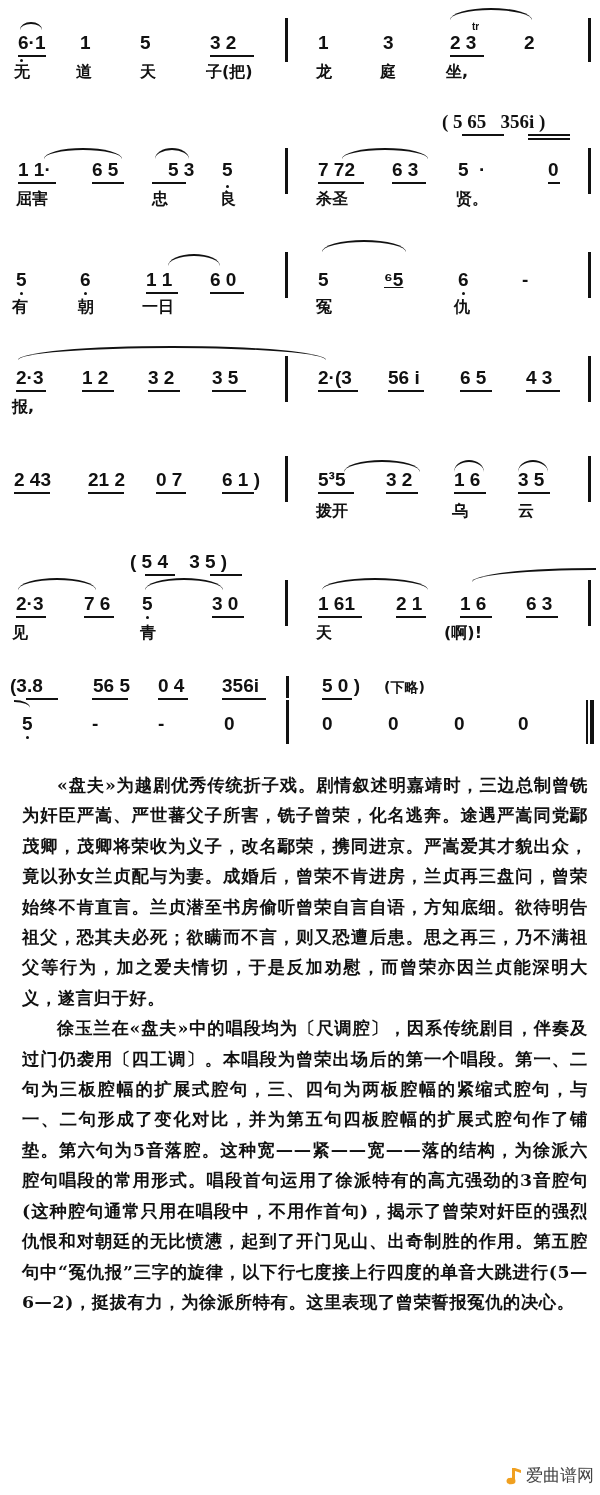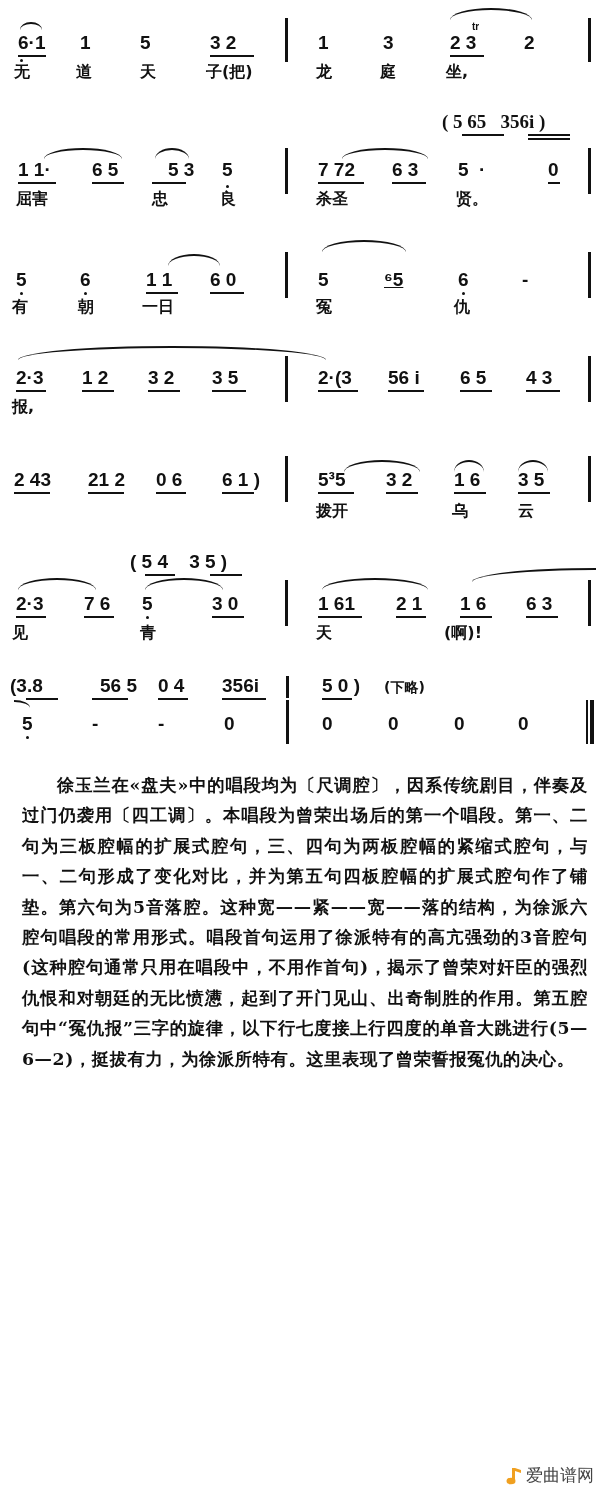--- a/index.html
+++ b/index.html
@@ -138,21 +138,21 @@
     <span class="n" style="left:526px; top:58px;">4 3</span>
     <div class="ul" style="left:526px; top:80px; width:34px;"></div>
     <div class="bar" style="left:588px; top:46px; height:46px;"></div>
   </div>
 
   <div class="row" style="top:420px;">
     <span class="n" style="left:14px; top:50px;">2 43</span>
     <div class="ul" style="left:14px; top:72px; width:36px;"></div>
     <span class="n" style="left:88px; top:50px;">21 2</span>
     <div class="ul" style="left:88px; top:72px; width:36px;"></div>
-    <span class="n" style="left:156px; top:50px;">0 6</span>
+    <span class="n" style="left:156px; top:50px;">0 7</span>
     <div class="ul" style="left:156px; top:72px; width:30px;"></div>
     <span class="n" style="left:222px; top:50px;">6 1 )</span>
     <div class="ul" style="left:222px; top:72px; width:32px;"></div>
     <div class="bar" style="left:285px; top:36px; height:46px;"></div>
 
     <div class="slur" style="left:344px; top:40px; width:76px; height:10px;"></div>
     <div class="slur" style="left:454px; top:40px; width:30px; height:10px;"></div>
     <div class="slur" style="left:518px; top:40px; width:30px; height:10px;"></div>
     <span class="n" style="left:318px; top:50px;">5³5</span>
     <div class="ul" style="left:318px; top:72px; width:36px;"></div>
@@ -198,21 +198,21 @@
     <span class="n" style="left:526px; top:64px;">6 3</span>
     <div class="ul" style="left:526px; top:86px; width:32px;"></div>
     <span class="ly" style="left:316px; top:94px;">天</span>
     <span class="ly" style="left:444px; top:94px;">(啊)!</span>
     <div class="bar" style="left:588px; top:50px; height:46px;"></div>
   </div>
 
   <div class="row" style="top:650px;">
     <span class="n" style="left:10px; top:26px;">(3.8</span>
     <div class="ul" style="left:26px; top:48px; width:32px;"></div>
-    <span class="n" style="left:100px; top:26px;text-align:center;">56 5</span>
+    <span class="n" style="left:93px; top:26px;text-align:center;">56 5</span>
     <div class="ul" style="left:92px; top:48px; width:36px;"></div>
     <span class="n" style="left:158px; top:26px;">0 4</span>
     <div class="ul" style="left:158px; top:48px; width:30px;"></div>
     <span class="n" style="left:222px; top:26px;">356i</span>
     <div class="ul" style="left:222px; top:48px; width:44px;"></div>
     <div class="bar" style="left:286px; top:26px; height:22px;"></div>
     <span class="n" style="left:322px; top:26px;text-align:right;">5 0 )</span>
     <div class="ul" style="left:322px; top:48px; width:30px;"></div>
     <span class="ly" style="left:384px; top:28px; font-size:14px;">(下略)</span>
   </div>
@@ -228,20 +228,21 @@
     <span class="n" style="left:322px; top:14px;">0</span>
     <span class="n" style="left:388px; top:14px;">0</span>
     <span class="n" style="left:454px; top:14px;">0</span>
     <span class="n" style="left:518px; top:14px;">0</span>
     <div class="bar" style="left:586px; top:0px; height:44px; width:2px;"></div>
     <div class="bar" style="left:590px; top:0px; height:44px; width:4px;"></div>
   </div>
 </div>
 
 <div class="text">
+  <p class="p indent">«盘夫»为越剧优秀传统折子戏。剧情叙述明嘉靖时，三边总制曾铣为奸臣严嵩、严世蕃父子所害，铣子曾荣，化名逃奔。途遇严嵩同党鄢茂卿，茂卿将荣收为义子，改名鄢荣，携同进京。严嵩爱其才貌出众，竟以孙女兰贞配与为妻。成婚后，曾荣不肯进房，兰贞再三盘问，曾荣始终不肯直言。兰贞潜至书房偷听曾荣自言自语，方知底细。欲待明告祖父，恐其夫必死；欲瞒而不言，则又恐遭后患。思之再三，乃不满祖父等行为，加之爱夫情切，于是反加劝慰，而曾荣亦因兰贞能深明大义，遂言归于好。</p>
   <p class="p indent">徐玉兰在«盘夫»中的唱段均为〔尺调腔〕，因系传统剧目，伴奏及过门仍袭用〔四工调〕。本唱段为曾荣出场后的第一个唱段。第一、二句为三板腔幅的扩展式腔句，三、四句为两板腔幅的紧缩式腔句，与一、二句形成了变化对比，并为第五句四板腔幅的扩展式腔句作了铺垫。第六句为5音落腔。这种宽——紧——宽——落的结构，为徐派六腔句唱段的常用形式。唱段首句运用了徐派特有的高亢强劲的3音腔句(这种腔句通常只用在唱段中，不用作首句)，揭示了曾荣对奸臣的强烈仇恨和对朝廷的无比愤懑，起到了开门见山、出奇制胜的作用。第五腔句中“冤仇报”三字的旋律，以下行七度接上行四度的单音大跳进行(5—6—2)，挺拔有力，为徐派所特有。这里表现了曾荣誓报冤仇的决心。</p>
 </div>
 
 <div class="wm">
   <span class="wm-icon">
     <svg width="16" height="18" viewBox="0 0 16 18">
       <rect x="6" y="1" width="3" height="12" fill="#f0a020"></rect>
       <path d="M9 1 L15 3 L15 6 L9 4 Z" fill="#f0a020"></path>
       <ellipse cx="5" cy="14" rx="4.5" ry="3.2" fill="#f0a020"></ellipse>
     </svg>

